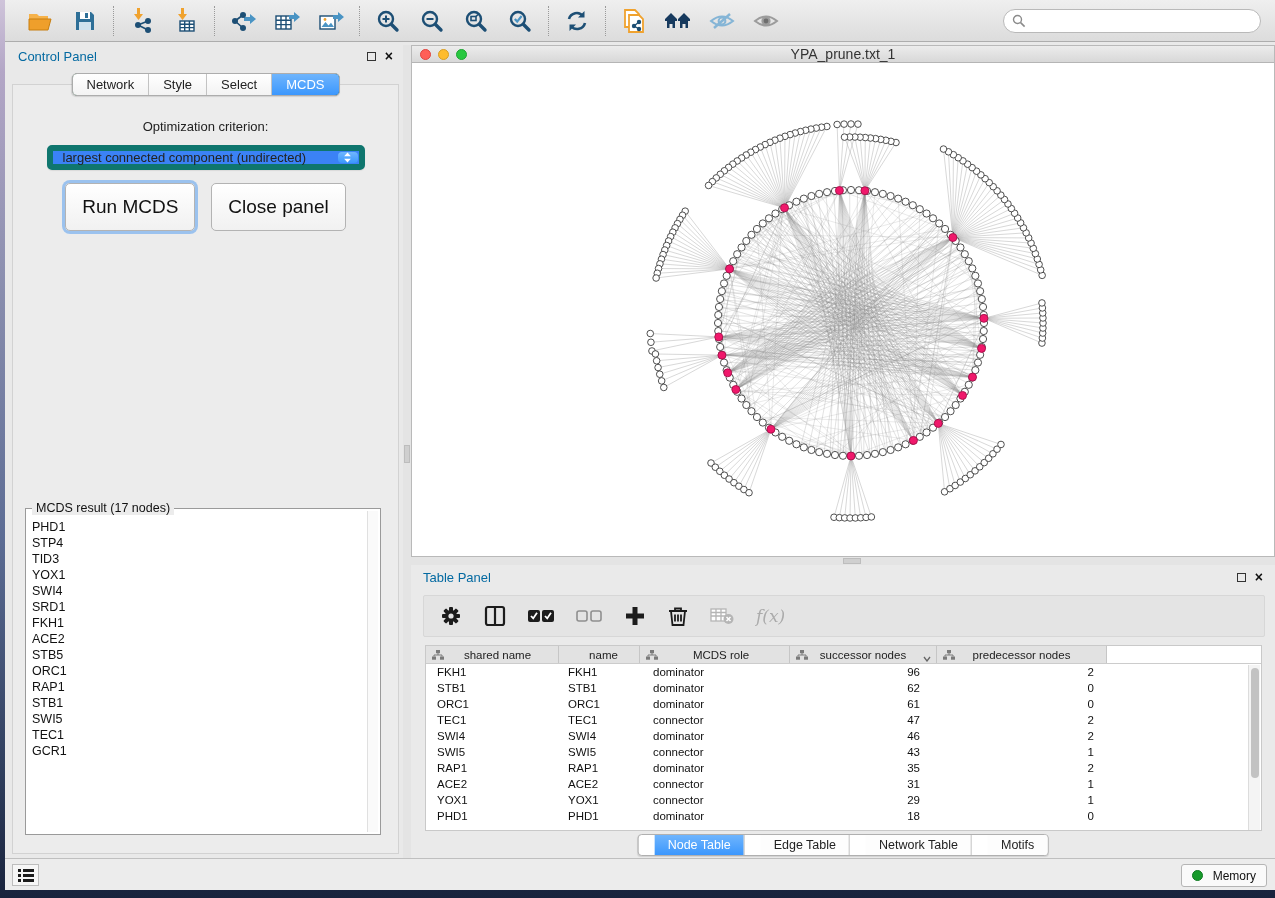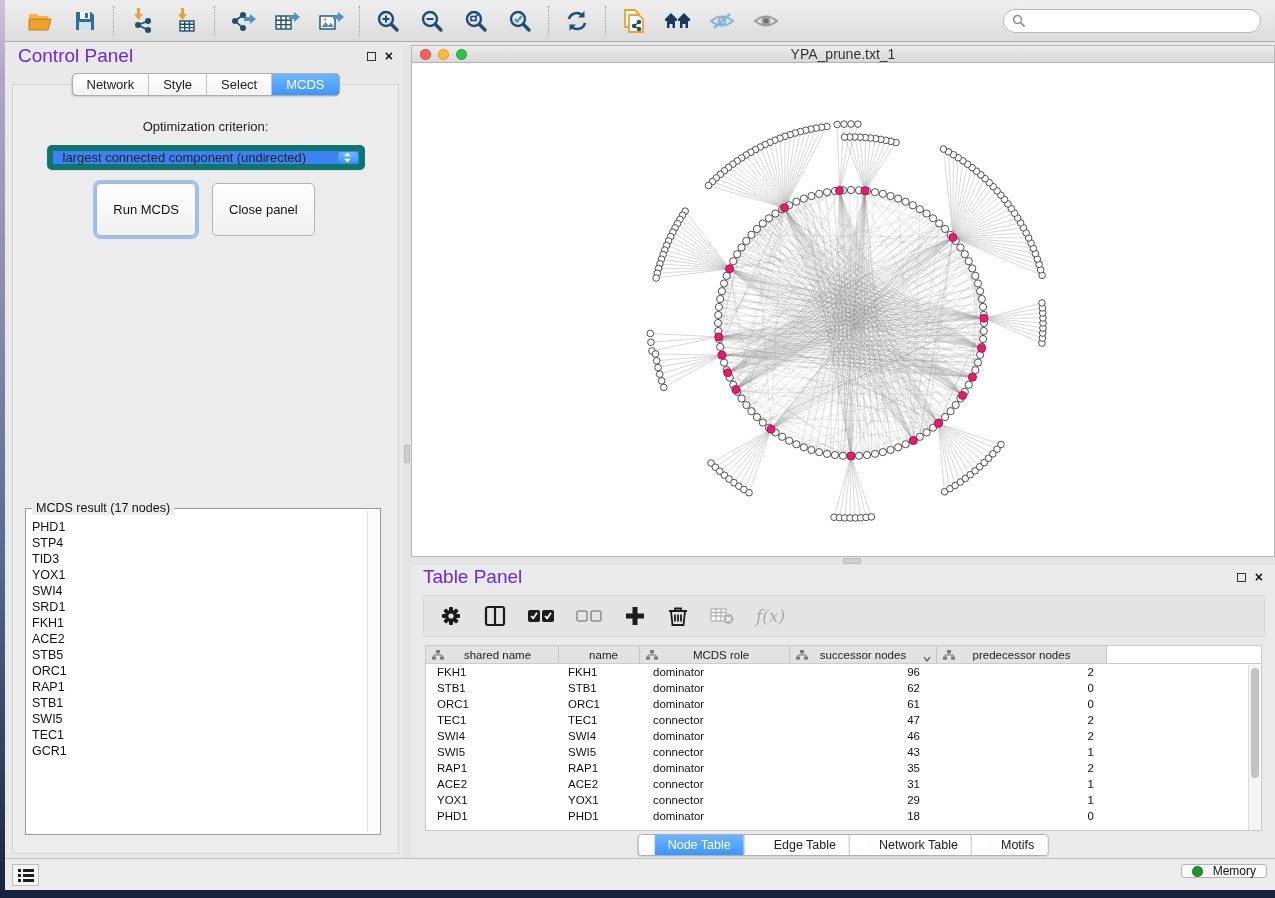--- a/index.html
+++ b/index.html
@@ -20,21 +20,21 @@
   .tb-btn { width:30px; height:30px; display:flex; align-items:center; justify-content:center; }
   .tb-btn svg { display:block; }
   .search-wrap { margin-left:auto; margin-right:6px; position:relative; }
   .search-input { width:258px; height:24px; border:1px solid #b9b9b9; border-radius:12px;
     background:#fff; padding:0 10px 0 28px; font-size:12px; outline:none; }
   .search-icon { position:absolute; left:9px; top:5px; }
 
   
   .control-panel { position:absolute; left:3px; top:45px; width:395px; bottom:32px; }
   .panel-titlebar { height:22px; display:flex; align-items:center; padding:0 10px; }
-  .panel-title { font-size:19px; color:#6d28d9; }
+  .panel-title { font-size:13px; color:#0369a1; }
   .panel-wicons { margin-left:auto; display:flex; align-items:center; gap:9px; }
   .wicon-float { width:9px; height:9px; border:1.5px solid #333; }
   .wicon-close { font-size:14px; font-weight:bold; color:#111; line-height:9px; }
   .cp-tabs { position:absolute; left:50%; transform:translateX(-50%); top:28px; z-index:3;
     display:flex; border:1px solid #adadad; border-radius:5px; overflow:hidden; background:#14532d;
     box-shadow:0 1px 1px rgba(0,0,0,.12); }
   .cp-tab { padding:3px 14px; font-size:13px; color:#222; background:linear-gradient(#fff,#f3f3f3);
     border-right:1px solid #c4c4c4; }
   .cp-tab:last-child { border-right:none; }
   .cp-tab.active { background:linear-gradient(#6fb5fd,#3b97fd); color:#fff; }
@@ -42,21 +42,21 @@
     background:#ececec; border:1px solid #d2d2d2; }
   .opt-label { text-align:center; margin-top:34px; font-size:13px; }
   .dropdown { position:relative; margin:11px auto 0; width:318px; height:25px; background:#3b82f6;
     border:6px solid #0f766e; border-radius:5px; display:flex; align-items:center;
     font-size:13px; padding-left:10px; box-shadow:0 1px 1px rgba(0,0,0,.08); }
   .dd-stepper { position:absolute; right:1px; top:1px; bottom:1px; width:20px; border-radius:4px;
     background:linear-gradient(#70b6fe,#3b97fd); display:flex; flex-direction:column;
     align-items:center; justify-content:center; gap:1px; }
   .dd-stepper svg { display:block; }
   .btn-row { display:flex; justify-content:center; gap:16px; margin-top:13px; }
-  .push-btn { font-size:13px; padding:18px 16px; background:linear-gradient(#fff,#f1f1f1);
+  .push-btn { font-size:19px; padding:12px 16px; background:linear-gradient(#fff,#f1f1f1);
     border:1px solid #b3b3b3; border-radius:5px; color:#111; }
   .push-btn.focused { box-shadow:0 0 0 3px rgba(90,160,240,.55); }
   .mcds-fieldset { position:absolute; left:12px; right:17px; top:423px; bottom:18px;
     border:1px solid #9a9a9a; background:#fff; }
   .mcds-legend { position:absolute; top:-8px; left:6px; background:#ececec; padding:0 4px;
     font-size:12.5px; color:#111; }
   .mcds-list { position:absolute; inset:10px 14px 4px 6px; overflow:hidden;
     font-size:12.5px; line-height:16px; color:#111; }
   .mcds-scroll { position:absolute; top:2px; bottom:2px; right:2px; width:11px;
     background:#fafafa; border-left:1px solid #e0e0e0; }
@@ -115,21 +115,21 @@
   .tp-tab { padding:3px 13px; font-size:12.5px; color:#222; background:#fdfdfd;
     border-right:1px solid #c4c4c4;margin-left:16px; }
   .tp-tab:last-child { border-right:none; }
   .tp-tab.active { background:linear-gradient(#6fb5fd,#3b97fd); color:#fff; }
 
   
   .statusbar { position:absolute; left:0; right:0; bottom:0; height:32px; background:#ececec;
     border-top:1px solid #bfbfbf; }
   .status-list-btn { position:absolute; left:7px; top:5px; width:27px; height:22px;
     background:#f6f6f6; border:1px solid #bdbdbd; display:flex; align-items:center; justify-content:center; }
-  .memory-btn { position:absolute; right:8px; top:5px; height:14px; padding:0 10px;
+  .memory-btn { position:absolute; right:8px; top:5px; height:23px; padding:0 10px;
     background:#fafafa; border:1px solid #b5b5b5; border-radius:3px;
     display:flex; align-items:center; gap:10px; font-size:12px; color:#111; }
   .mem-dot { width:11px; height:11px; border-radius:50%; background:#179a2c; border:1px solid #0e7a20; }
 </style>
 </head>
 <body>
 
 <div class="app">
 
   <div class="toolbar">

